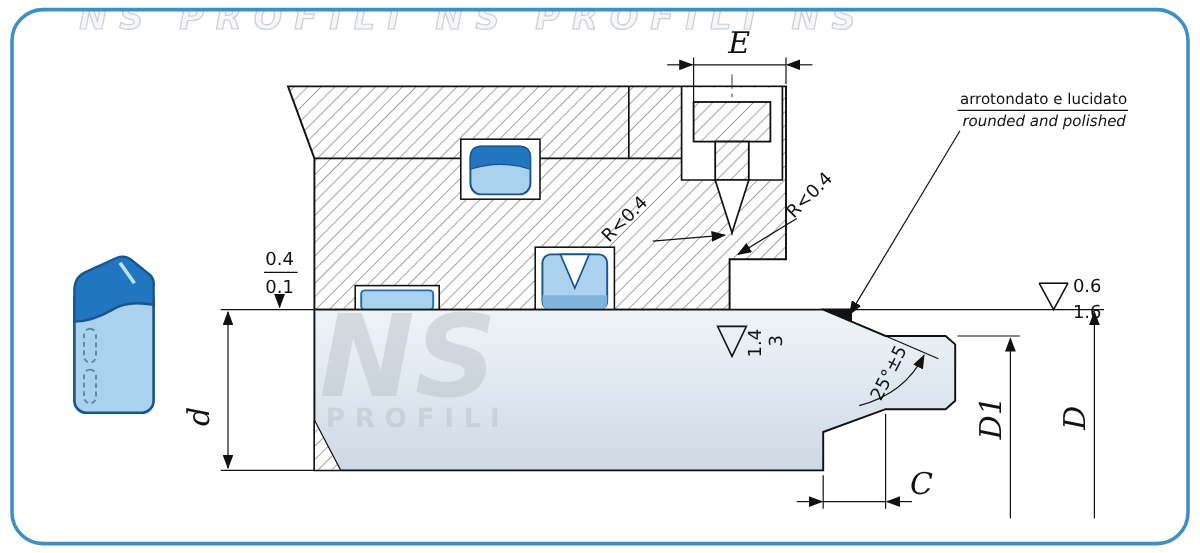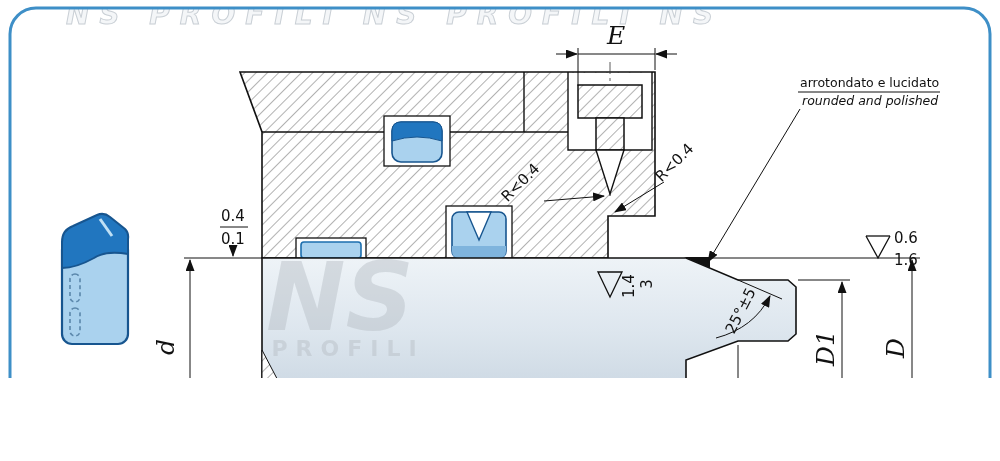--- a/index.html
+++ b/index.html
@@ -1,16 +1,16 @@
 <!DOCTYPE html>
 <html><head>
 <meta charset="utf-8">
 <style>
   html,body{margin:0;padding:0;background:#ffffff}
-  .canvas{position:relative;width:1000px;height:378px;font-family:"DejaVu Sans",sans-serif;background:#ef4444;overflow:hidden}
+  .canvas{position:relative;width:1000px;height:461px;font-family:"DejaVu Sans",sans-serif;background:#ef4444;overflow:hidden}
   svg{display:block}
   .t-num{font-family:"DejaVu Sans",sans-serif;font-size:15px;fill:#111111}
   .t-dim{font-family:"DejaVu Serif",serif;font-style:italic;font-size:25px;fill:#111111}
   .t-note{font-family:"DejaVu Sans",sans-serif;font-size:12.5px;fill:#111111}
   .t-note-i{font-family:"DejaVu Sans",sans-serif;font-style:italic;font-size:12.5px;fill:#111111}
   .wm-top{font-family:"DejaVu Sans",sans-serif;font-weight:bold;font-style:italic;font-size:28px;letter-spacing:10px;fill:#f4f6f8;stroke:#c9cfd5;stroke-width:1px}
   .wm-big{font-family:"DejaVu Sans",sans-serif;font-weight:bold;font-style:italic;font-size:95px}
   .wm-sub{font-family:"DejaVu Sans",sans-serif;font-weight:bold;font-size:22px;letter-spacing:8px}
   .thin{stroke:#111111;stroke-width:1;fill:none}
 </style>

